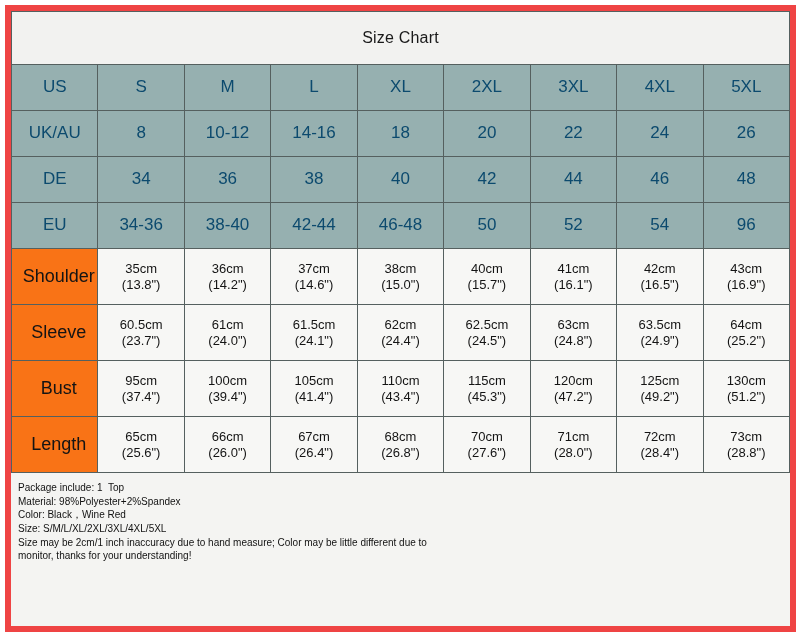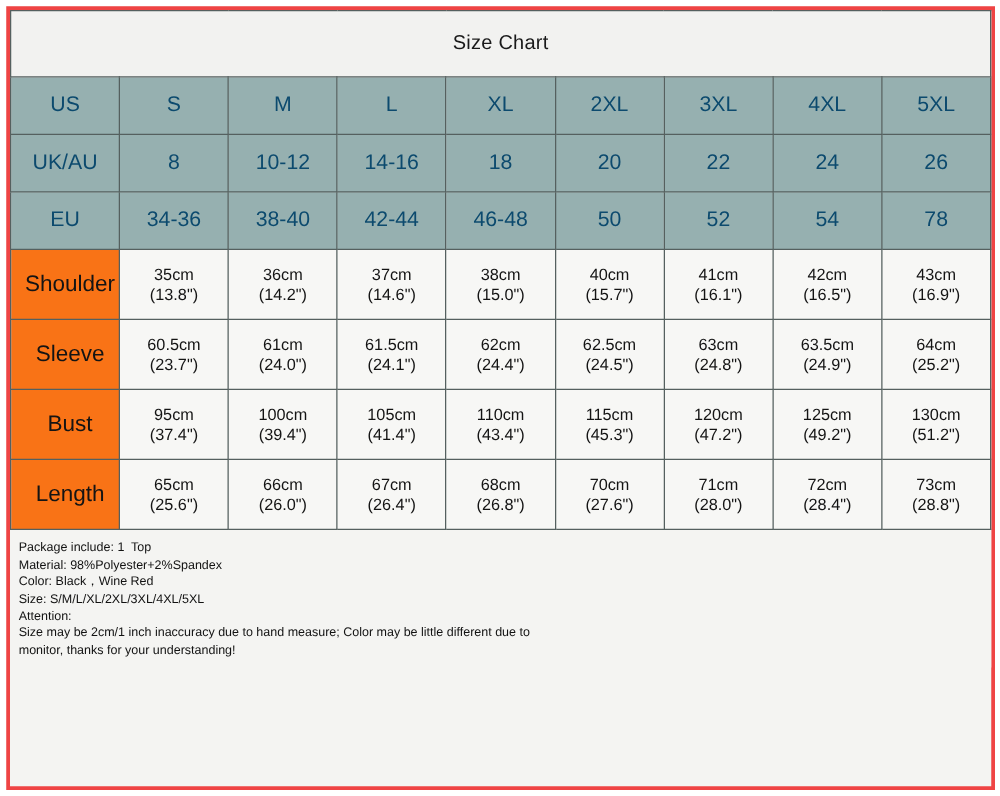--- a/index.html
+++ b/index.html
@@ -20,21 +20,21 @@
     height: 637px;
     background: #ffffff;
     box-sizing: border-box;
   }
   .chart-wrap {
     position: absolute;
     left: 5px;
     top: 5px;
     width: 791px;
     height: 627px;
-    border: 3px solid #ef4444;
+    border: 6px solid #ef4444;
     box-sizing: border-box;
     background: #f4f4f2;
   }
   table.size-table {
     width: 100%;
     border-collapse: collapse;
     table-layout: fixed;
   }
   table.size-table td {
     border: 1px solid #55605f;
@@ -125,29 +125,40 @@
             <td>8</td>
             <td>10-12</td>
             <td>14-16</td>
             <td>18</td>
             <td>20</td>
             <td>22</td>
             <td>24</td>
             <td>26</td>
           </tr>
           <tr class="code-row">
+            <td class="rowlabel">DE</td>
+            <td>34</td>
+            <td>36</td>
+            <td>38</td>
+            <td>40</td>
+            <td>42</td>
+            <td>44</td>
+            <td>46</td>
+            <td>48</td>
+          </tr>
+          <tr class="code-row">
             <td class="rowlabel">EU</td>
             <td>34-36</td>
             <td>38-40</td>
             <td>42-44</td>
             <td>46-48</td>
             <td>50</td>
             <td>52</td>
             <td>54</td>
-            <td>78</td>
+            <td>96</td>
           </tr>
         </tbody>
       <tbody id="meas-rows-body">
           <tr class="meas-row">
             <td class="rowlabel">Shoulder</td>
             <td>
               <span class="cm-line">35cm</span>
               <span class="in-line">(13.8")</span>
             </td>
             <td>
@@ -286,20 +297,19 @@
           </tr>
         </tbody>
     </table>
 
     <div class="note-block">
       <div id="notes-container">
           <div class="note-line">Package include: 1  Top</div>
           <div class="note-line">Material: 98%Polyester+2%Spandex</div>
           <div class="note-line">Color: Black，Wine Red</div>
           <div class="note-line">Size: S/M/L/XL/2XL/3XL/4XL/5XL</div>
-          <div class="note-line">Attention:</div>
           <div class="note-line">Size may be 2cm/1 inch inaccuracy due to hand measure; Color may be little different due to</div>
           <div class="note-line">monitor, thanks for your understanding!</div>
         </div>
     </div>
 
   </div>
 </div>
 
 </body></html>

